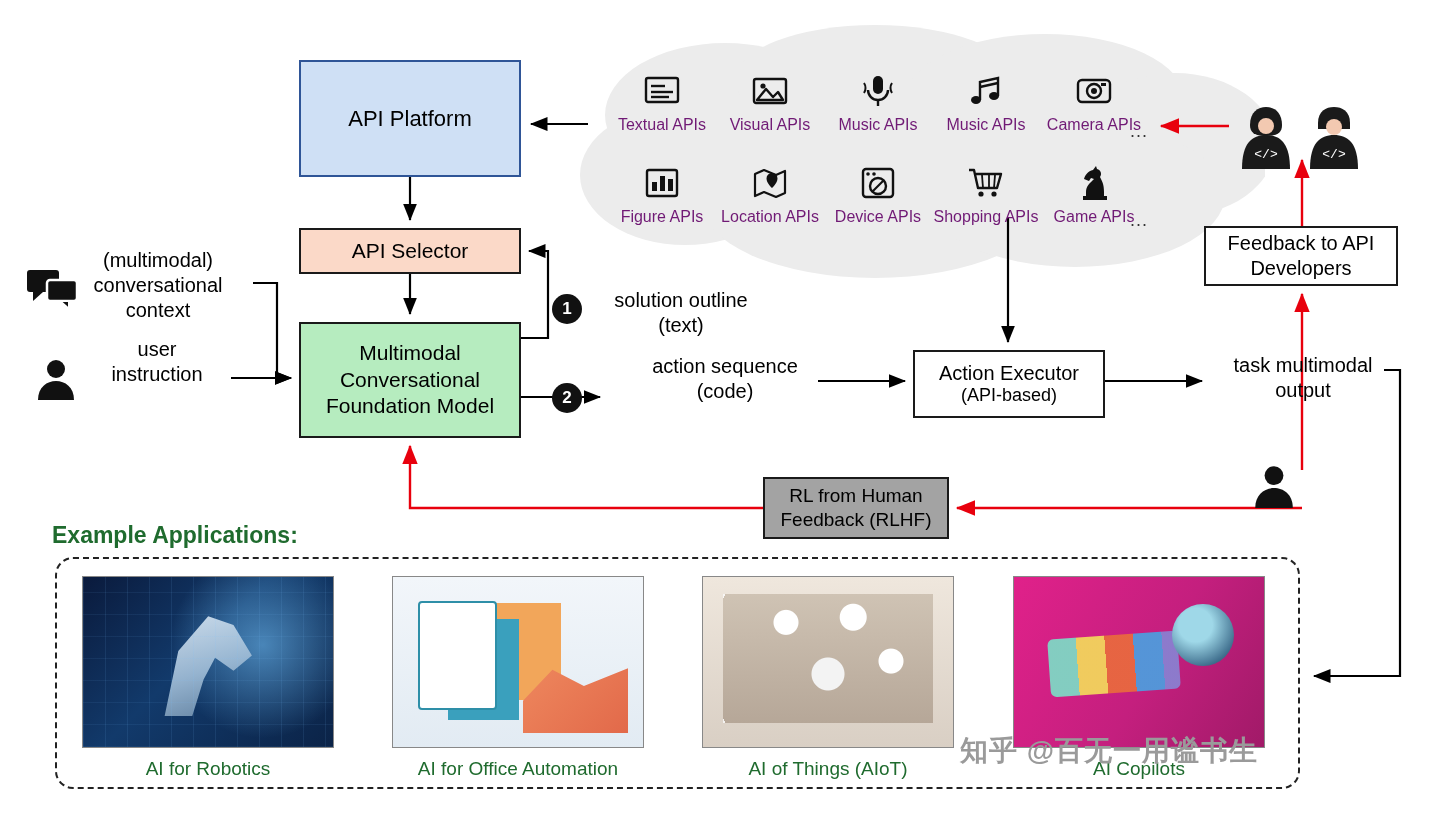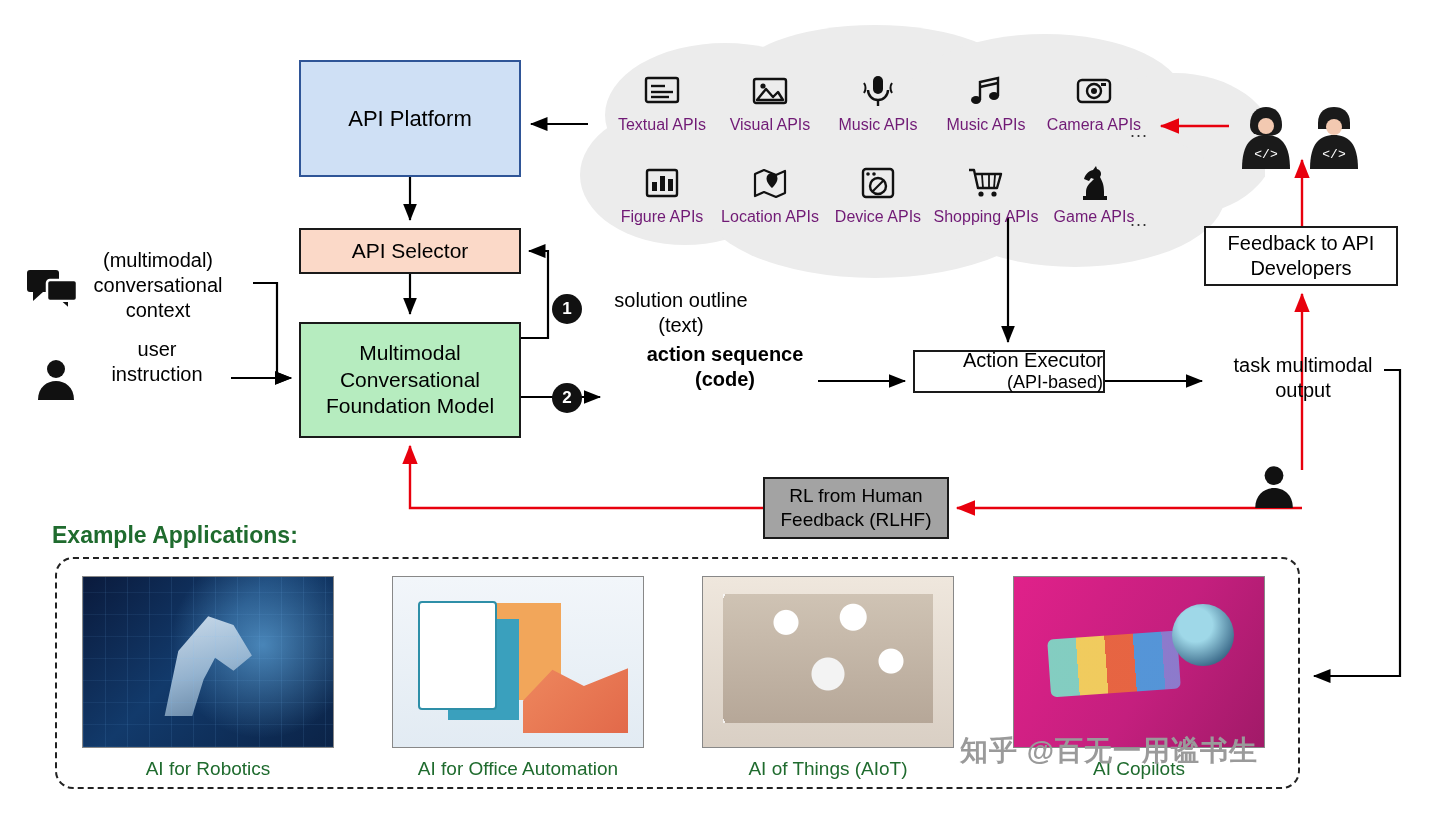--- a/index.html
+++ b/index.html
@@ -58,23 +58,22 @@
     background: #fbd9c8;
     border-color: #1a1a1a;
   }
   #mcfm {
     left: 299px; top: 322px; width: 222px; height: 116px;
     background: #b6ecbf;
     border-color: #1a1a1a;
   }
   #mcfm .box-title { font-size: 21px; line-height: 1.27; }
   #action-executor {
-    left: 913px; top: 350px; width: 192px; height: 43px;
+    left: 913px; top: 350px; width: 192px; height: 68px;
     background: #ffffff;
-    align-items: flex-end;
   }
   #action-executor .box-title { font-size: 20px; }
   #action-executor .box-sub { font-size: 18px; margin-top: 0; }
   #feedback-dev {
     left: 1204px; top: 226px; width: 194px; height: 60px;
     background: #ffffff;
   }
   #feedback-dev .box-title { font-size: 20px; line-height: 1.25; }
   #rlhf {
     left: 763px; top: 477px; width: 186px; height: 62px;
@@ -92,21 +91,21 @@
   #label-context {
     left: 73px; top: 248px; width: 170px;
   }
   #label-userinstr {
     left: 90px; top: 337px; width: 134px;
   }
   #label-solution {
     left: 596px; top: 288px; width: 170px;
   }
   #label-action {
-    left: 630px; top: 342px; width: 190px; font-weight: bold;
+    left: 630px; top: 354px; width: 190px;
   }
   #label-taskout {
     left: 1210px; top: 353px; width: 186px;
   }
 
   .circ-num {
     position: absolute;
     width: 30px; height: 30px;
     border-radius: 50%;
     background: #111;

